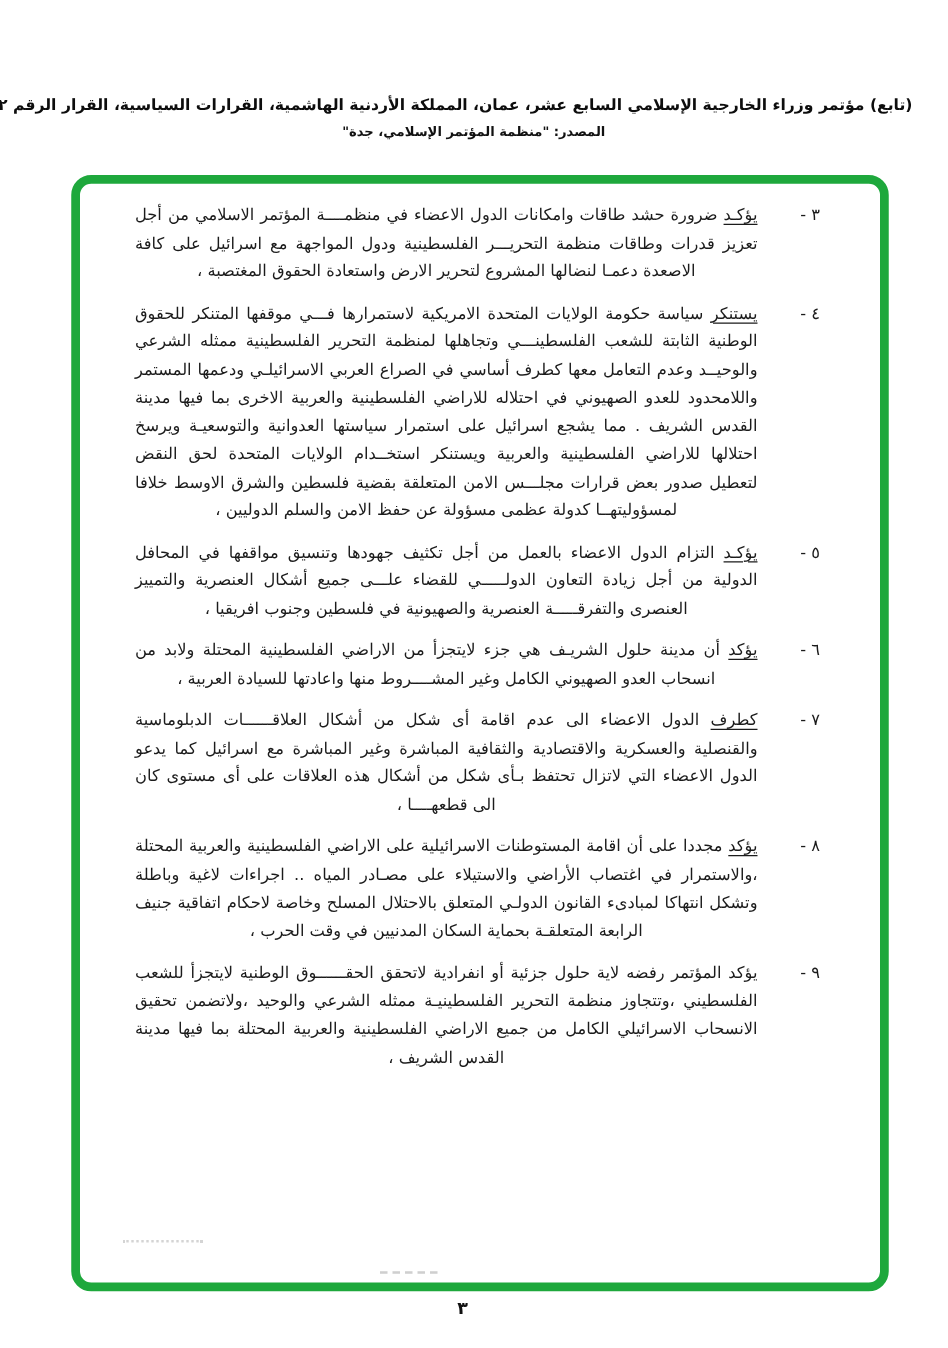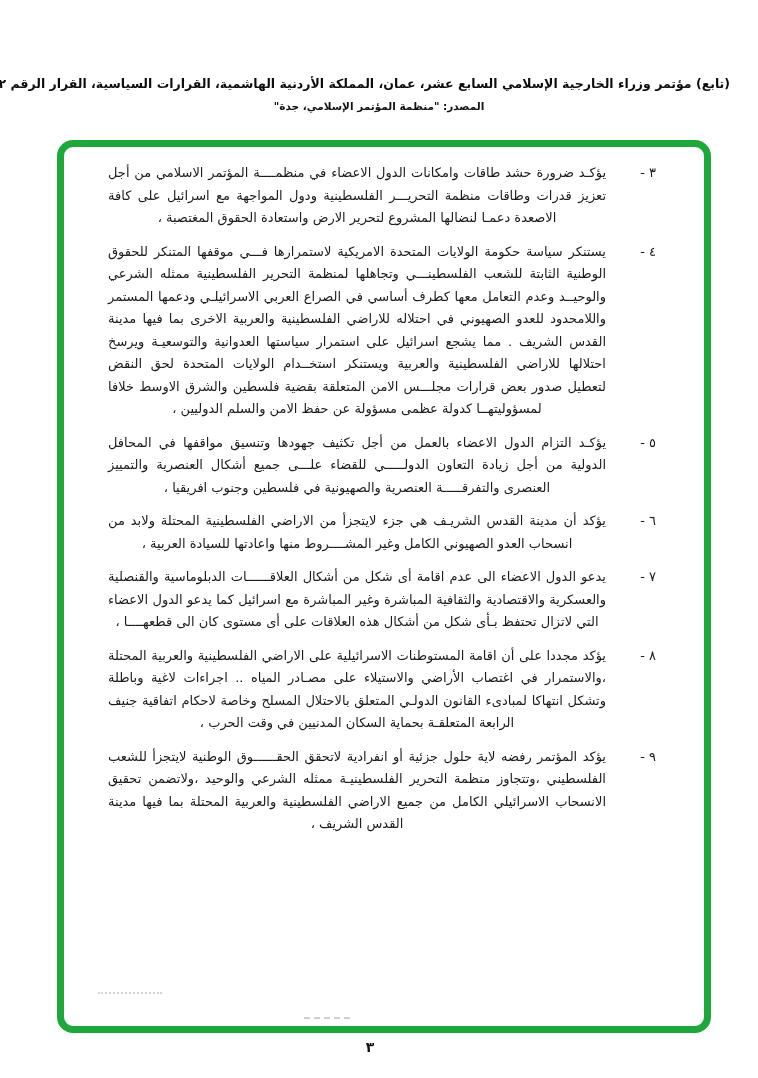--- a/index.html
+++ b/index.html
@@ -62,20 +62,21 @@
     flex: 0 0 36px;
     white-space: nowrap;
     text-align: right;
   }
   .res-item-body {
     flex: 1;
     text-align: justify;
     text-align-last: center;
   }
   .lead-underline {
+    text-decoration: underline;
     text-underline-offset: 3px;
     text-decoration-thickness: 1px;
   }
 
   .page-number {
     position: absolute;
     top: 1039px; left: 0;
     width: 740px;
     text-align: center;
     direction: rtl;
@@ -119,26 +120,26 @@
       <span class="res-item-body"><span class="lead-underline">يستنكر</span><span> سياسة حكومة الولايات المتحدة الامريكية لاستمرارها فـــي موقفها المتنكر للحقوق الوطنية الثابتة للشعب الفلسطينـــي وتجاهلها لمنظمة التحرير الفلسطينية ممثله الشرعي والوحيــد وعدم التعامل معها كطرف أساسي في الصراع العربي الاسرائيلـي ودعمها المستمر واللامحدود للعدو الصهيوني في احتلاله للاراضي الفلسطينية والعربية الاخرى بما فيها مدينة القدس الشريف . مما يشجع اسرائيل على استمرار سياستها العدوانية والتوسعيـة ويرسخ احتلالها للاراضي الفلسطينية والعربية ويستنكر استخــدام الولايات المتحدة لحق النقض لتعطيل صدور بعض قرارات مجلـــس الامن المتعلقة بقضية فلسطين والشرق الاوسط خلافا لمسؤوليتهــا كدولة عظمى مسؤولة عن حفظ الامن والسلم الدوليين ،</span></span>
     </div>
 
     <div class="res-item">
       <span class="res-item-num">٥ -</span>
       <span class="res-item-body"><span class="lead-underline">يؤكـد</span><span> التزام الدول الاعضاء بالعمل من أجل تكثيف جهودها وتنسيق مواقفها في المحافل الدولية من أجل زيادة التعاون الدولـــــي للقضاء علـــى جميع أشكال العنصرية والتمييز العنصرى والتفرقـــــة العنصرية والصهيونية في فلسطين وجنوب افريقيا ،</span></span>
     </div>
 
     <div class="res-item">
       <span class="res-item-num">٦ -</span>
-      <span class="res-item-body"><span class="lead-underline">يؤكد</span><span> أن مدينة القدس الشريـف هي جزء لايتجزأ من الاراضي الفلسطينية المحتلة ولابد من انسحاب العدو الصهيوني الكامل وغير المشــــروط منها واعادتها للسيادة العربية ،</span></span>
+      <span class="res-item-body"><span class="lead-underline">يؤكد</span><span> أن مدينة حلول الشريـف هي جزء لايتجزأ من الاراضي الفلسطينية المحتلة ولابد من انسحاب العدو الصهيوني الكامل وغير المشــــروط منها واعادتها للسيادة العربية ،</span></span>
     </div>
 
     <div class="res-item">
       <span class="res-item-num">٧ -</span>
-      <span class="res-item-body"><span class="lead-underline">يدعو</span><span> الدول الاعضاء الى عدم اقامة أى شكل من أشكال العلاقــــــات الدبلوماسية والقنصلية والعسكرية والاقتصادية والثقافية المباشرة وغير المباشرة مع اسرائيل كما يدعو الدول الاعضاء التي لاتزال تحتفظ بـأى شكل من أشكال هذه العلاقات على أى مستوى كان الى قطعهــــا ،</span></span>
+      <span class="res-item-body"><span class="lead-underline">كطرف</span><span> الدول الاعضاء الى عدم اقامة أى شكل من أشكال العلاقــــــات الدبلوماسية والقنصلية والعسكرية والاقتصادية والثقافية المباشرة وغير المباشرة مع اسرائيل كما يدعو الدول الاعضاء التي لاتزال تحتفظ بـأى شكل من أشكال هذه العلاقات على أى مستوى كان الى قطعهــــا ،</span></span>
     </div>
 
     <div class="res-item">
       <span class="res-item-num">٨ -</span>
       <span class="res-item-body"><span class="lead-underline">يؤكد</span><span> مجددا على أن اقامة المستوطنات الاسرائيلية على الاراضي الفلسطينية والعربية المحتلة ،والاستمرار في اغتصاب الأراضي والاستيلاء على مصـادر المياه .. اجراءات لاغية وباطلة وتشكل انتهاكا لمبادىء القانون الدولـي المتعلق بالاحتلال المسلح وخاصة لاحكام اتفاقية جنيف الرابعة المتعلقـة بحماية السكان المدنيين في وقت الحرب ،</span></span>
     </div>
 
     <div class="res-item">
       <span class="res-item-num">٩ -</span>
       <span class="res-item-body"><span class="lead-underline"></span><span>يؤكد المؤتمر رفضه لاية حلول جزئية أو انفرادية لاتحقق الحقــــــوق الوطنية لايتجزأ للشعب الفلسطيني ،وتتجاوز منظمة التحرير الفلسطينيـة ممثله الشرعي والوحيد ،ولاتضمن تحقيق الانسحاب الاسرائيلي الكامل من جميع الاراضي الفلسطينية والعربية المحتلة بما فيها مدينة القدس الشريف ،</span></span>

